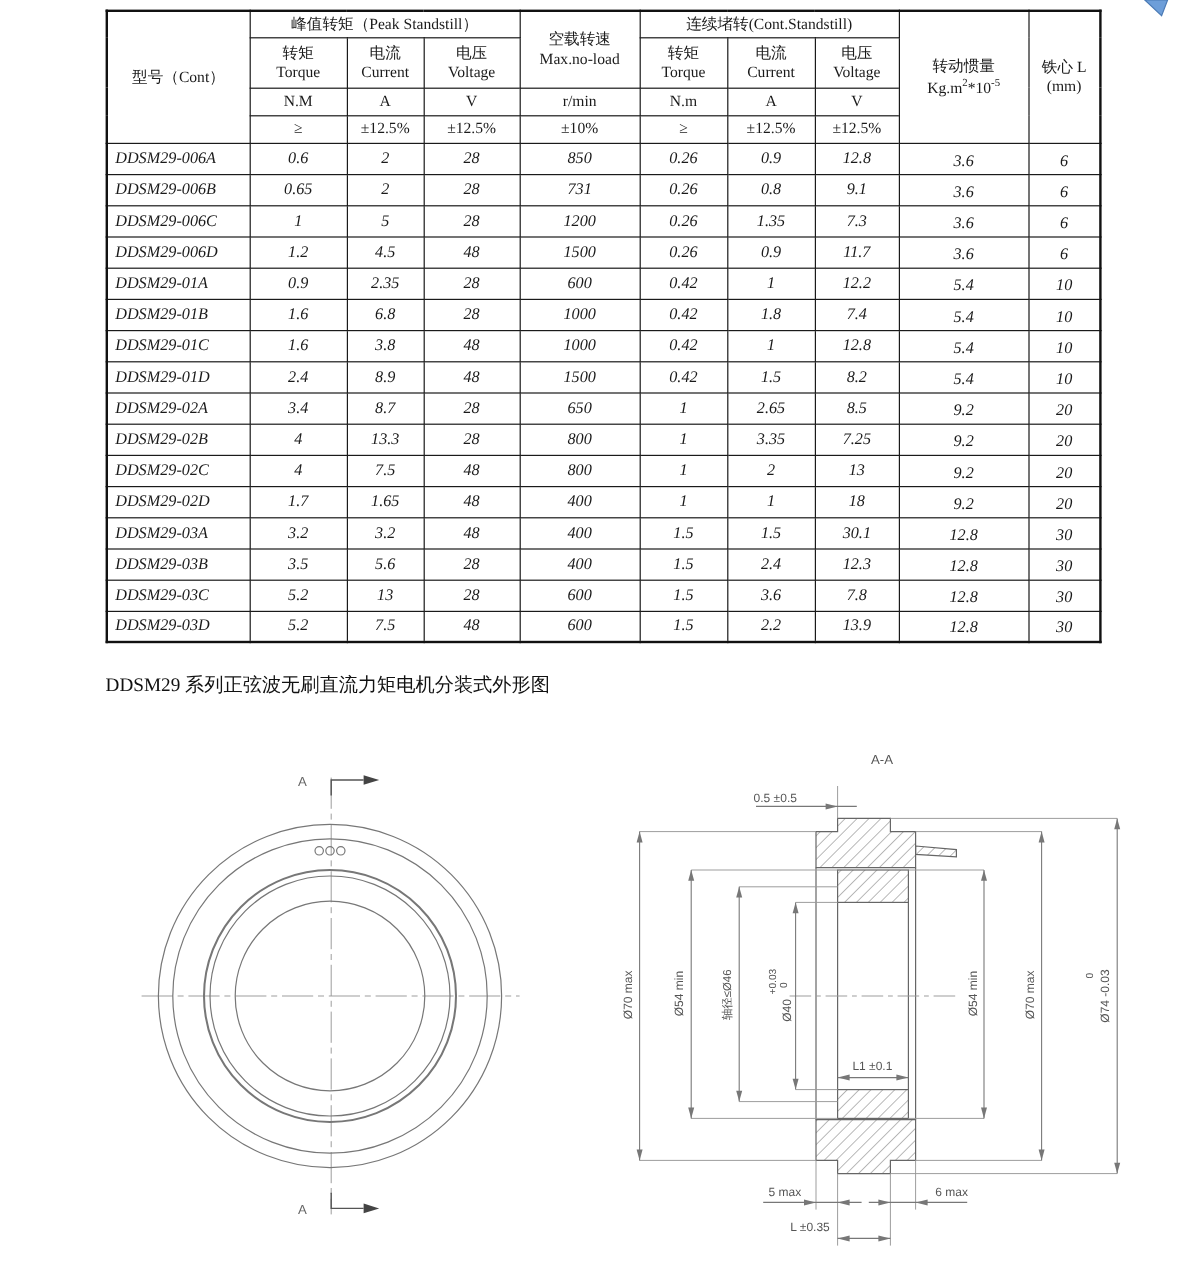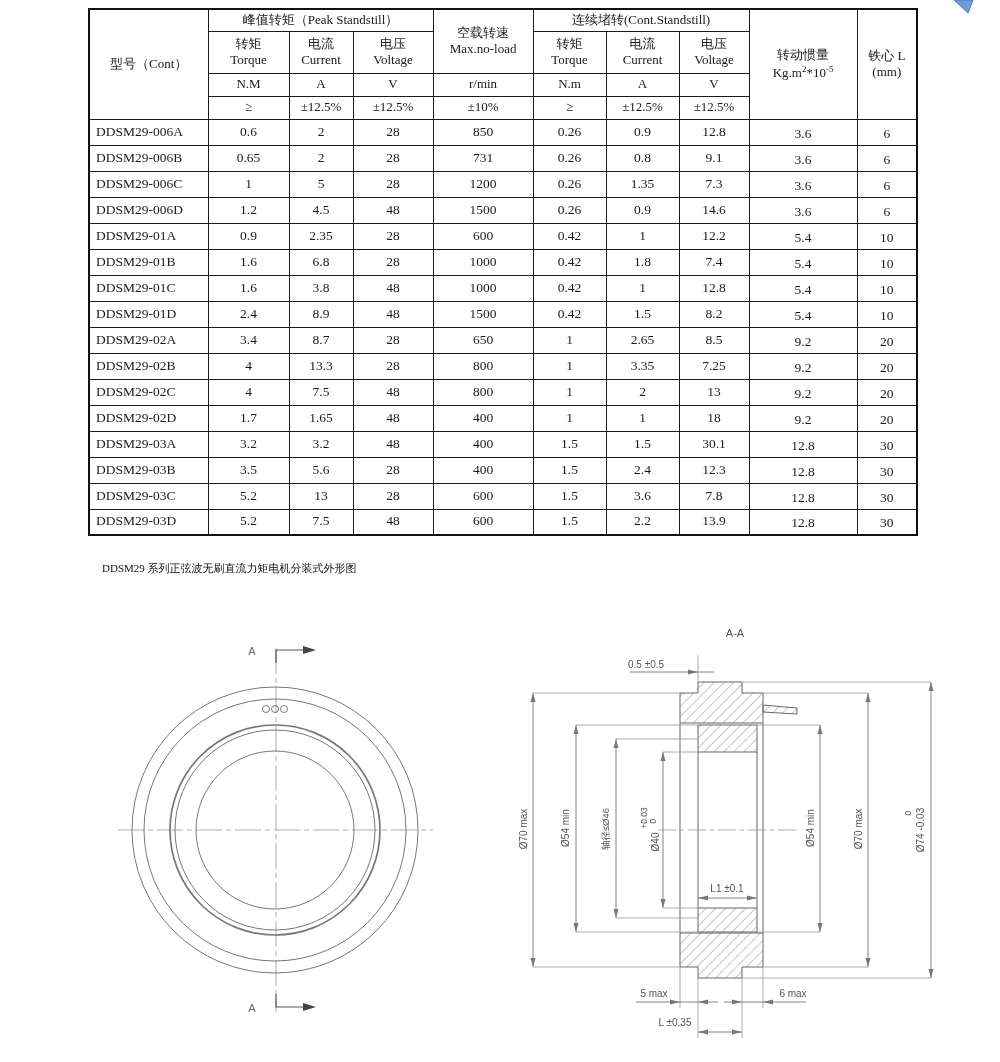--- a/index.html
+++ b/index.html
@@ -12,32 +12,32 @@
   table.spec{border-collapse:collapse;width:828px;table-layout:fixed;
              border:2px solid #111;}
   table.spec td{border:1px solid #1a1a1a;text-align:center;vertical-align:middle;
                 font-size:13px;line-height:1.25;padding:0;overflow:hidden;}
   table.spec .cn{font-size:13px;}
   table.spec .en{font-size:13px;}
   table.spec tr.h1{height:22px;}
   table.spec tr.h2{height:42px;}
   table.spec tr.h3{height:23px;}
   table.spec tr.h4{height:23px;}
-  table.spec tbody tr{height:26px;}
+  table.spec tbody tr{height:26px;font-style:italic;}
   table.spec tbody td{font-size:13.5px;}
   table.spec tbody td.model{text-align:left;padding-left:6px;font-size:13.5px;}
   table.spec tbody td.low{vertical-align:bottom;padding-bottom:2px;}
   sup{font-size:9px;}
 
   
   .red-note{position:absolute;left:101px;top:537px;width:880px;
             color:#f20000;font-weight:bold;font-size:17px;letter-spacing:0px;
             font-family:"Liberation Serif","DejaVu Serif",serif;}
-  .caption{position:absolute;left:102px;top:561px;width:860px;
-           color:#111;font-size:11px;}
+  .caption{position:absolute;left:88px;top:561px;width:860px;
+           color:#111;font-size:16px;}
 
   
   .drawing{position:absolute;left:0;top:615px;}
   .corner{position:absolute;left:940px;top:0;}
 </style>
 </head>
 <body>
 
 <div class="page">
 
@@ -162,21 +162,21 @@
             <td class="low">6</td>
           </tr>
           <tr>
             <td class="model">DDSM29-006D</td>
             <td>1.2</td>
             <td>4.5</td>
             <td>48</td>
             <td>1500</td>
             <td>0.26</td>
             <td>0.9</td>
-            <td>14.6</td>
+            <td>11.7</td>
             <td class="low">3.6</td>
             <td class="low">6</td>
           </tr>
           <tr>
             <td class="model">DDSM29-01A</td>
             <td>0.9</td>
             <td>2.35</td>
             <td>28</td>
             <td>600</td>
             <td>0.42</td>

